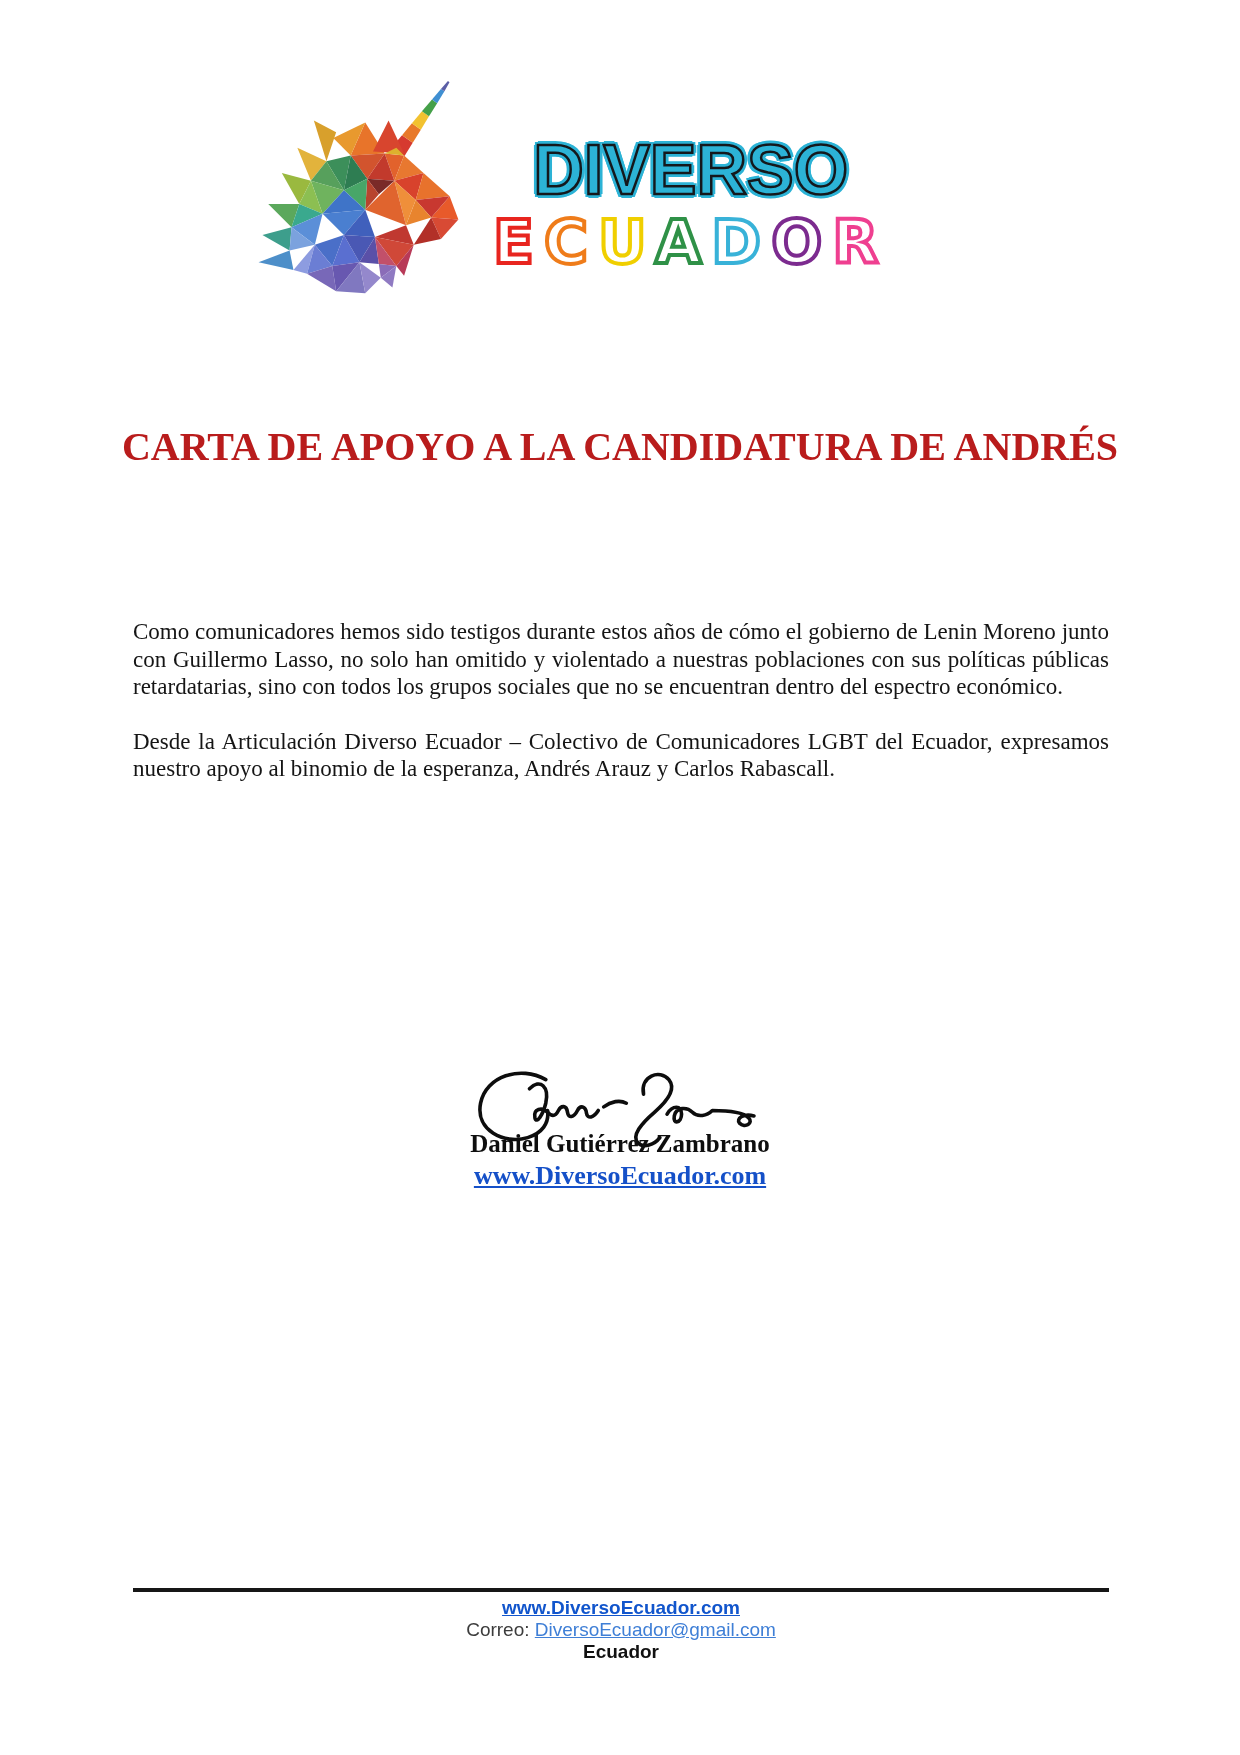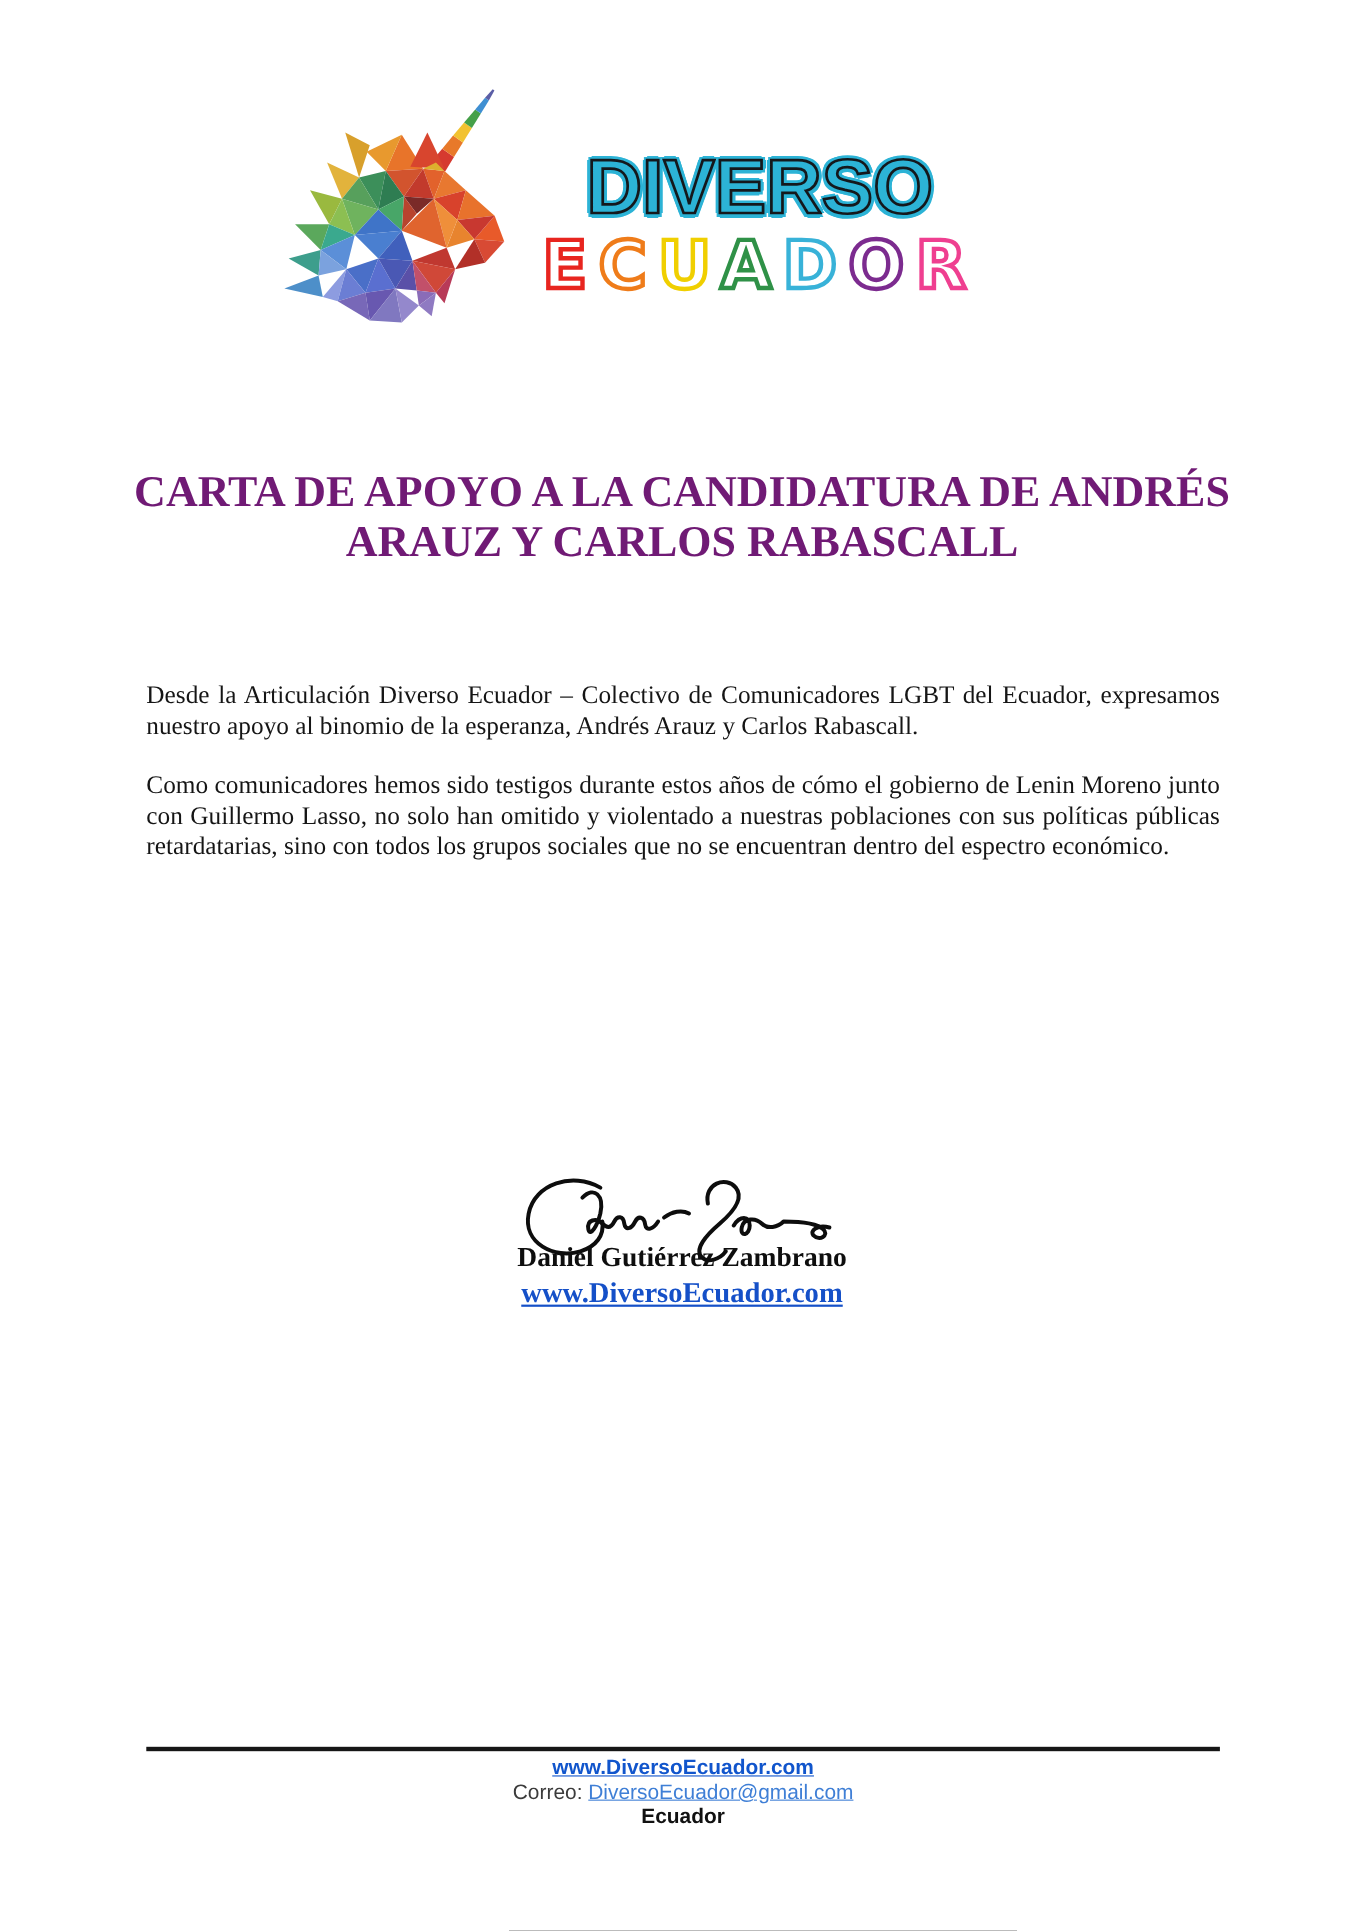--- a/index.html
+++ b/index.html
@@ -21,21 +21,21 @@
       -4px 0 0 #2cb3d6, 4px 0 0 #2cb3d6, 0 -4px 0 #2cb3d6, 0 4px 0 #2cb3d6,
       -3px -3px 0 #2cb3d6, 3px -3px 0 #2cb3d6, -3px 3px 0 #2cb3d6, 3px 3px 0 #2cb3d6;
   }
   .ecuador { display:block; margin-top:4px; font-weight:bold; font-size:60px; line-height:72px;
     font-family:"DejaVu Sans", sans-serif; letter-spacing:10px; white-space:nowrap; }
   .ecuador .lt { -webkit-text-fill-color:#ffffff; -webkit-text-stroke:4px currentColor; }
 
   
   .title {
     position:absolute; top:424px; left:0; width:100%; text-align:center;
-    font-weight:bold; font-size:40px; line-height:45px; color:#701a75; margin:0;
+    font-weight:bold; font-size:40px; line-height:45px; color:#b91c1c; margin:0;
   }
   .title span { display:block; }
 
   
   .body-text { position:absolute; top:618px; left:133px; width:976px;
     font-size:23px; line-height:27.5px; text-align:justify; color:#151515; }
   .body-text p { margin:0 0 27px 0; }
 
   
   .sig-block { position:absolute; top:1067px; left:0; width:100%; text-align:center; }
@@ -131,26 +131,25 @@
       <polygon points="134,212 150,200 146,222" fill="#8f7ac2"></polygon>
     </svg>
     <div class="logo-text">
       <span class="diverso">DIVERSO</span>
       <span class="ecuador"><span class="lt" style="color: rgb(232, 37, 31);">E</span><span class="lt" style="color: rgb(239, 124, 26);">C</span><span class="lt" style="color: rgb(240, 207, 0);">U</span><span class="lt" style="color: rgb(47, 145, 71);">A</span><span class="lt" style="color: rgb(56, 178, 216);">D</span><span class="lt" style="color: rgb(124, 43, 143);">O</span><span class="lt" style="color: rgb(239, 63, 144);">R</span></span>
     </div>
   </div>
 
   <h1 class="title">
     <span>CARTA DE APOYO A LA CANDIDATURA DE ANDRÉS</span>
-    <span>ARAUZ Y CARLOS RABASCALL</span>
   </h1>
 
   <div class="body-text">
+    <p>Como comunicadores hemos sido testigos durante estos años de cómo el gobierno de Lenin Moreno junto con Guillermo Lasso, no solo han omitido y violentado a nuestras poblaciones con sus políticas públicas retardatarias, sino con todos los grupos sociales que no se encuentran dentro del espectro económico.</p>
     <p>Desde la Articulación Diverso Ecuador – Colectivo de Comunicadores LGBT del Ecuador, expresamos nuestro apoyo al binomio de la esperanza, Andrés Arauz y Carlos Rabascall.</p>
-    <p>Como comunicadores hemos sido testigos durante estos años de cómo el gobierno de Lenin Moreno junto con Guillermo Lasso, no solo han omitido y violentado a nuestras poblaciones con sus políticas públicas retardatarias, sino con todos los grupos sociales que no se encuentran dentro del espectro económico.</p>
   </div>
 
   <div class="sig-block">
     <svg class="sig-svg" viewBox="0 0 340 95" aria-hidden="true">
       <g fill="none" stroke="#0d0d0d" stroke-width="4" stroke-linecap="round" stroke-linejoin="round">
         <path d="M 88 14 C 60 -2 22 10 16 40 C 10 70 42 86 68 78 C 84 73 92 62 90 48"></path>
         <path d="M 70 24 C 82 12 92 22 88 40 C 85 52 78 64 76 56 C 74 46 84 44 90 50 C 94 54 98 56 102 48 C 105 42 111 42 112 50 C 113 57 119 56 123 48 C 126 42 132 43 133 51 C 134 58 141 56 146 48"></path>
         <path d="M 152 44 C 160 38 170 36 177 40"></path>
         <path d="M 196 30 C 192 10 214 2 224 14 C 232 24 222 38 208 50 C 194 62 182 76 190 84 C 196 90 208 86 214 78"></path>
         <path d="M 222 52 C 228 42 238 42 238 52 C 238 62 228 64 230 54 C 232 44 244 44 250 50 C 256 56 266 54 272 48 C 288 48 306 50 312 56 C 318 62 308 68 302 62 C 298 57 306 51 318 54"></path>

